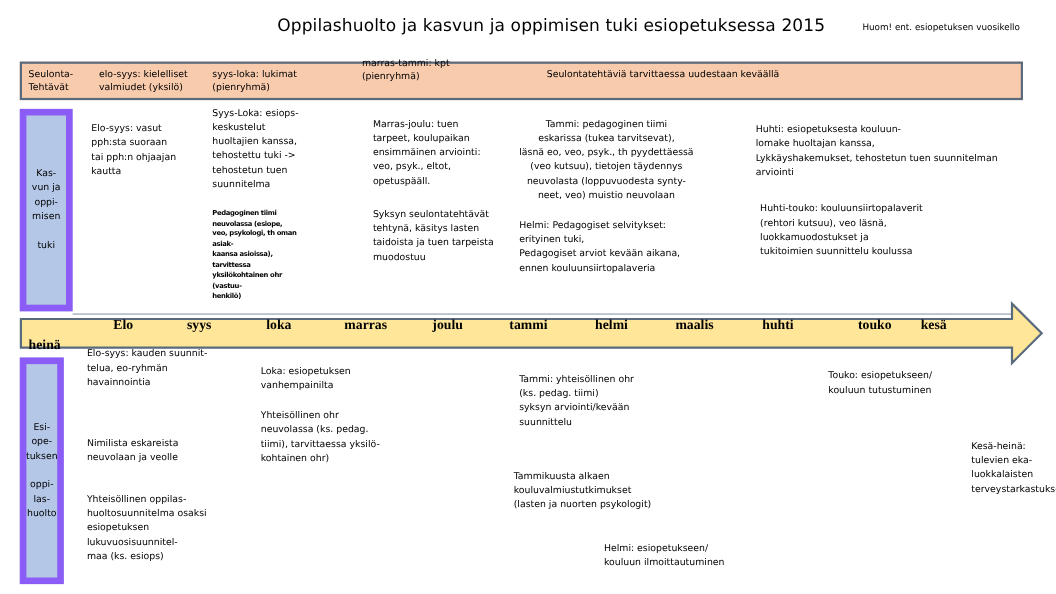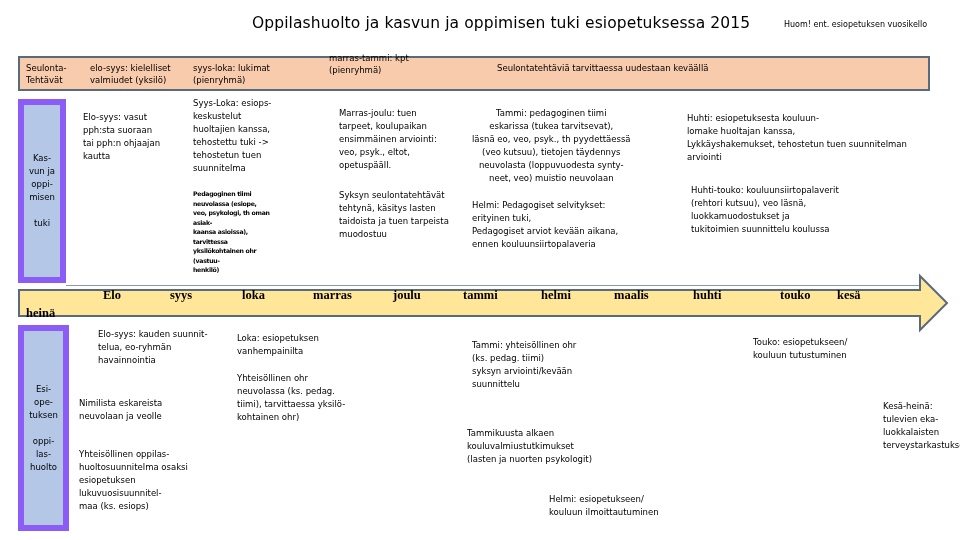--- a/index.html
+++ b/index.html
@@ -104,31 +104,31 @@
 <div class="abs months" style="left:313px; top:288px;">marras</div>
 <div class="abs months" style="left:393px; top:288px;">joulu</div>
 <div class="abs months" style="left:463px; top:288px;">tammi</div>
 <div class="abs months" style="left:541px; top:288px;">helmi</div>
 <div class="abs months" style="left:614px; top:288px;">maalis</div>
 <div class="abs months" style="left:693px; top:288px;">huhti</div>
 <div class="abs months" style="left:780px; top:288px;">touko</div>
 <div class="abs months" style="left:837px; top:288px;">kesä</div>
 <div class="abs months" style="left:26px; top:306px;">heinä</div>
 
-<div class="abs sidebox" style="left:18px; top:325px; width:51px; height:206px;">
+<div class="abs sidebox" style="left:18px; top:325px; width:40px; height:206px;">
   <span class="txt" style="white-space:pre-line;">Esi-
 ope-
 tuksen
 
 oppi-
 las-
 huolto</span>
 </div>
 
-<div class="abs txt" style="left:79px; top:328px;margin-left:19px;">Elo-syys: kauden suunnit-
+<div class="abs txt" style="left:79px; top:316px;">Elo-syys: kauden suunnit-
 telua, eo-ryhmän
 havainnointia</div>
 <div class="abs txt" style="left:79px; top:397px;">Nimilista eskareista
 neuvolaan ja veolle</div>
 <div class="abs txt" style="left:79px; top:448px;">Yhteisöllinen oppilas-
 huoltosuunnitelma osaksi
 esiopetuksen
 lukuvuosisuunnitel-
 maa (ks. esiops)</div>
 <div class="abs txt" style="left:237px; top:332px;">Loka: esiopetuksen

